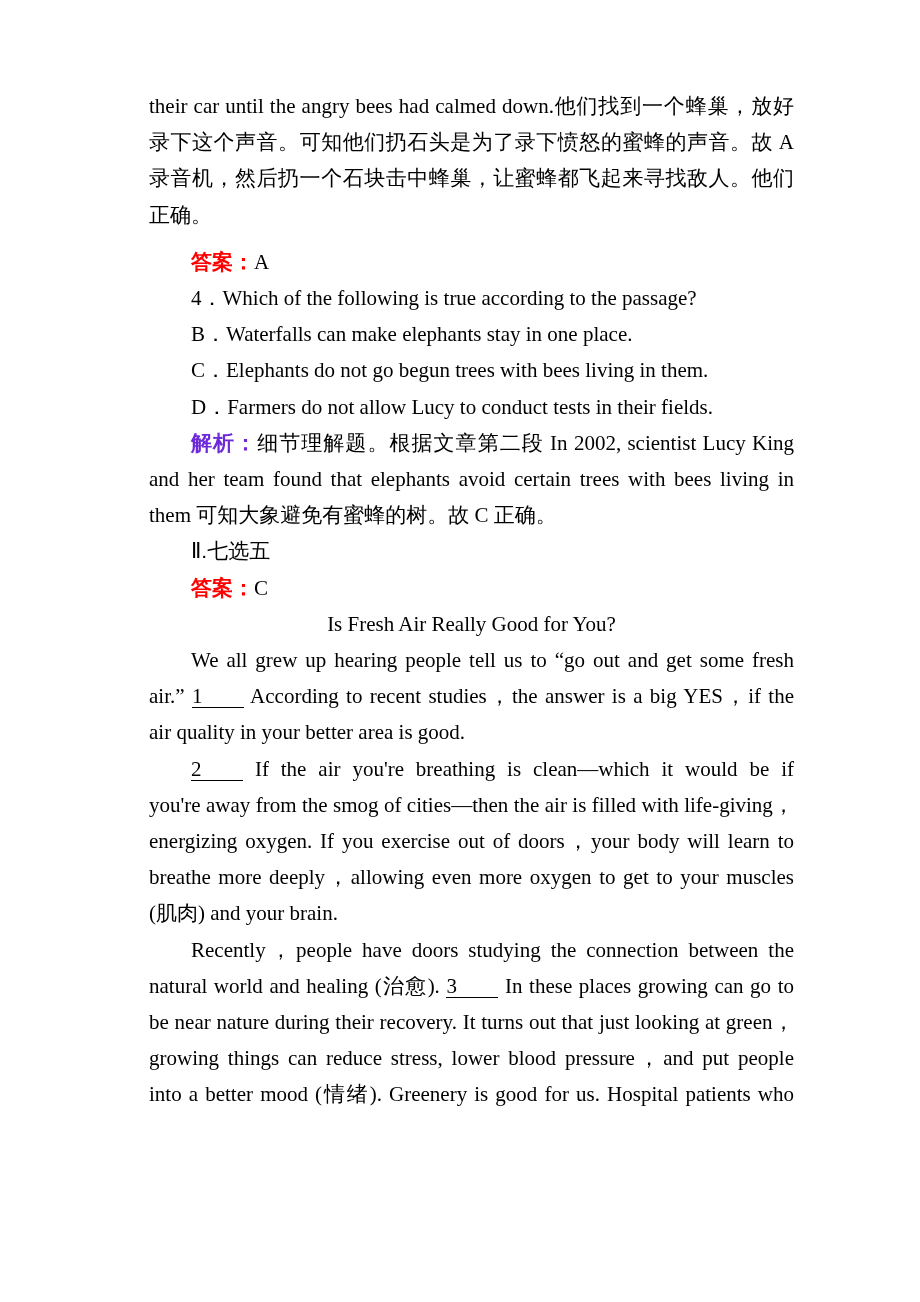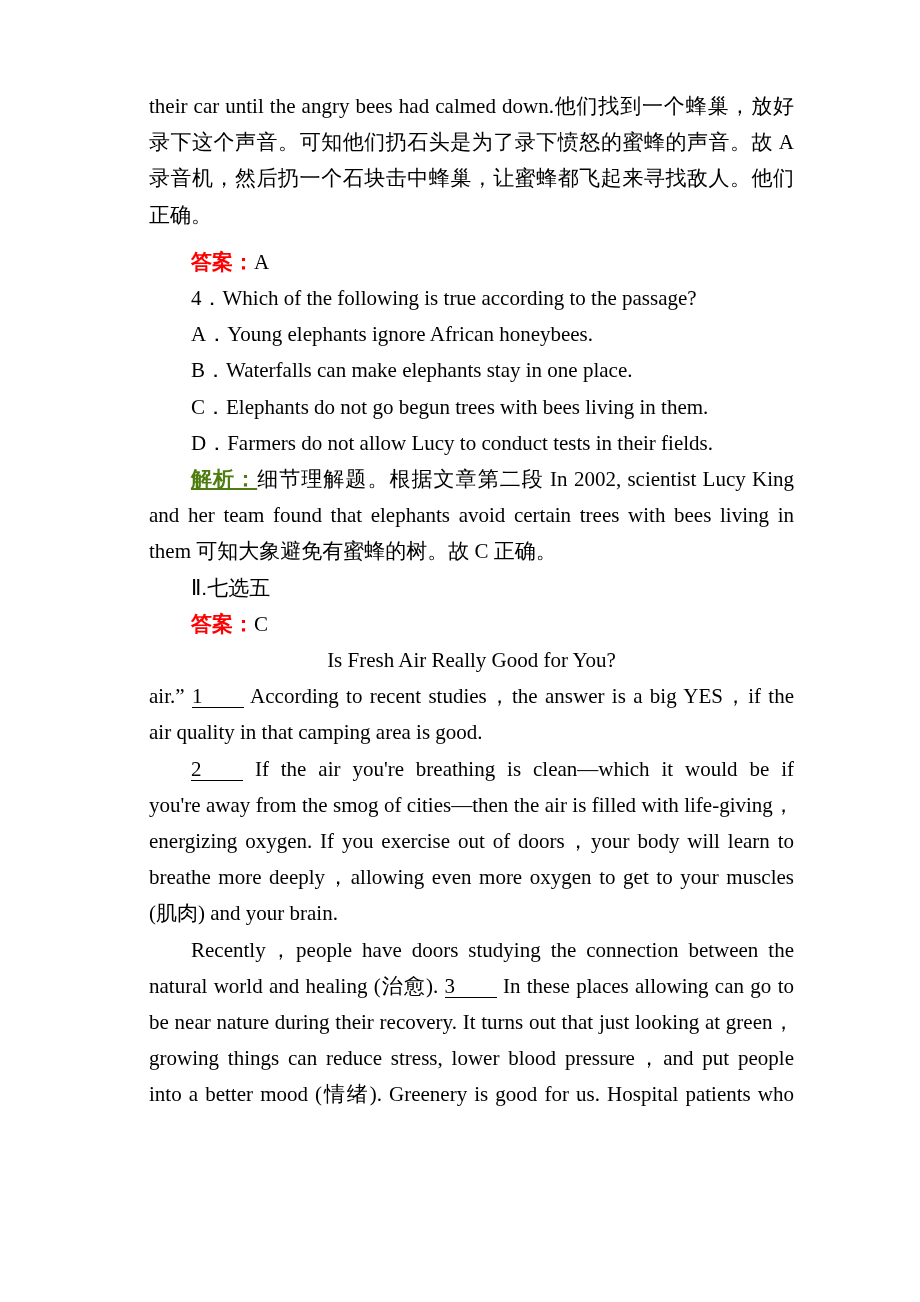--- a/index.html
+++ b/index.html
@@ -71,36 +71,36 @@
 <body style="background: rgb(255, 255, 255);">
 
 <div class="doc">
   <div id="doc-body">
       <div class="ln j"><span>their car until the angry bees had calmed down.他们找到一个蜂巢，放好</span></div>
       <div class="ln j"><span>录下这个声音。可知他们扔石头是为了录下愤怒的蜜蜂的声音。故 A</span></div>
       <div class="ln j"><span>录音机，然后扔一个石块击中蜂巢，让蜜蜂都飞起来寻找敌人。他们</span></div>
       <div class="ln l"><span>正确。</span></div>
       <div class="ln l ind sp"><span class="seg-answer" style="color: rgb(255, 0, 0);">答案：</span><span>A</span></div>
       <div class="ln l ind"><span>4．Which of the following is true according to the passage?</span></div>
-      <div class="ln l ind"><span>A．Young elephants ignore African honeybees.</span></div>
       <div class="ln l ind"><span>B．Waterfalls can make elephants stay in one place.</span></div>
       <div class="ln l ind"><span>C．Elephants do not go begun trees with bees living in them.</span></div>
       <div class="ln l ind"><span>D．Farmers do not allow Lucy to conduct tests in their fields.</span></div>
-      <div class="ln j ind"><span class="seg-analysis" style="color: #4d7c0f; text-decoration: underline;">解析：</span><span>细节理解题。根据文章第二段 In 2002, scientist Lucy King</span></div>
+      <div class="ln j ind"><span class="seg-analysis" style="color: #6d28d9;">解析：</span><span>细节理解题。根据文章第二段 In 2002, scientist Lucy King</span></div>
       <div class="ln j"><span>and her team found that elephants avoid certain trees with bees living in</span></div>
       <div class="ln l"><span>them 可知大象避免有蜜蜂的树。故 C 正确。</span></div>
       <div class="ln l ind"><span class="seg-heading">Ⅱ.七选五</span></div>
       <div class="ln l ind"><span class="seg-answer" style="color: rgb(255, 0, 0);">答案：</span><span>C</span></div>
       <div class="ln c"><span>Is Fresh Air Really Good for You?</span></div>
+      <div class="ln j ind"><span>We all grew up hearing people tell us to “go out and get some fresh</span></div>
       <div class="ln j"><span>air.” </span><span class="seg-blank">1</span><span> According to recent studies，the answer is a big YES，if the</span></div>
-      <div class="ln l"><span>air quality in that camping area is good.</span></div>
+      <div class="ln l"><span>air quality in your better area is good.</span></div>
       <div class="ln j ind"><span class="seg-blank">2</span><span> If the air you're breathing is clean—which it would be if</span></div>
       <div class="ln j"><span>you're away from the smog of cities—then the air is filled with life-giving，</span></div>
       <div class="ln j"><span>energizing oxygen. If you exercise out of doors，your body will learn to</span></div>
       <div class="ln j"><span>breathe more deeply，allowing even more oxygen to get to your muscles</span></div>
       <div class="ln l"><span>(肌肉) and your brain.</span></div>
       <div class="ln j ind"><span>Recently，people have doors studying the connection between the</span></div>
-      <div class="ln j"><span>natural world and healing (治愈). </span><span class="seg-blank">3</span><span> In these places allowing can go to</span></div>
+      <div class="ln j"><span>natural world and healing (治愈). </span><span class="seg-blank">3</span><span> In these places growing can go to</span></div>
       <div class="ln j"><span>be near nature during their recovery. It turns out that just looking at green，</span></div>
       <div class="ln j"><span>growing things can reduce stress, lower blood pressure，and put people</span></div>
       <div class="ln j"><span>into a better mood (情绪). Greenery is good for us. Hospital patients who</span></div>
     </div>
 </div>
 
 </body></html>

